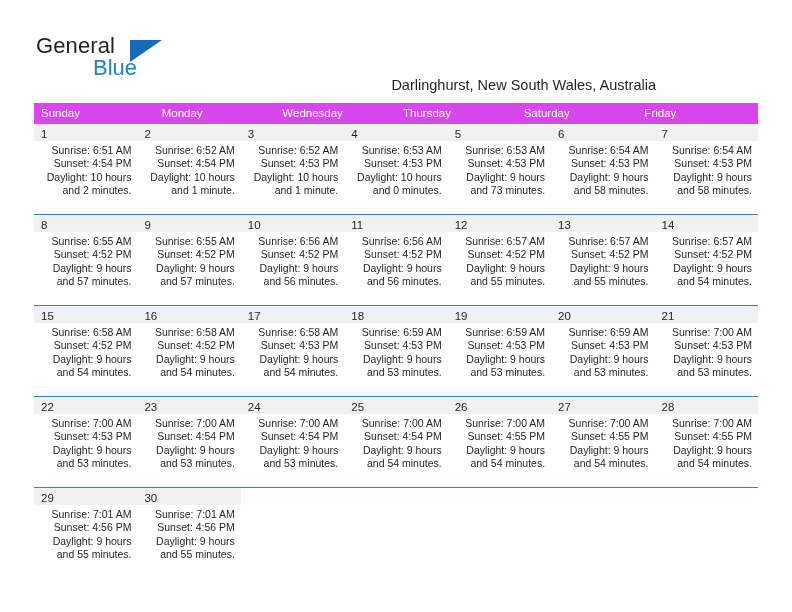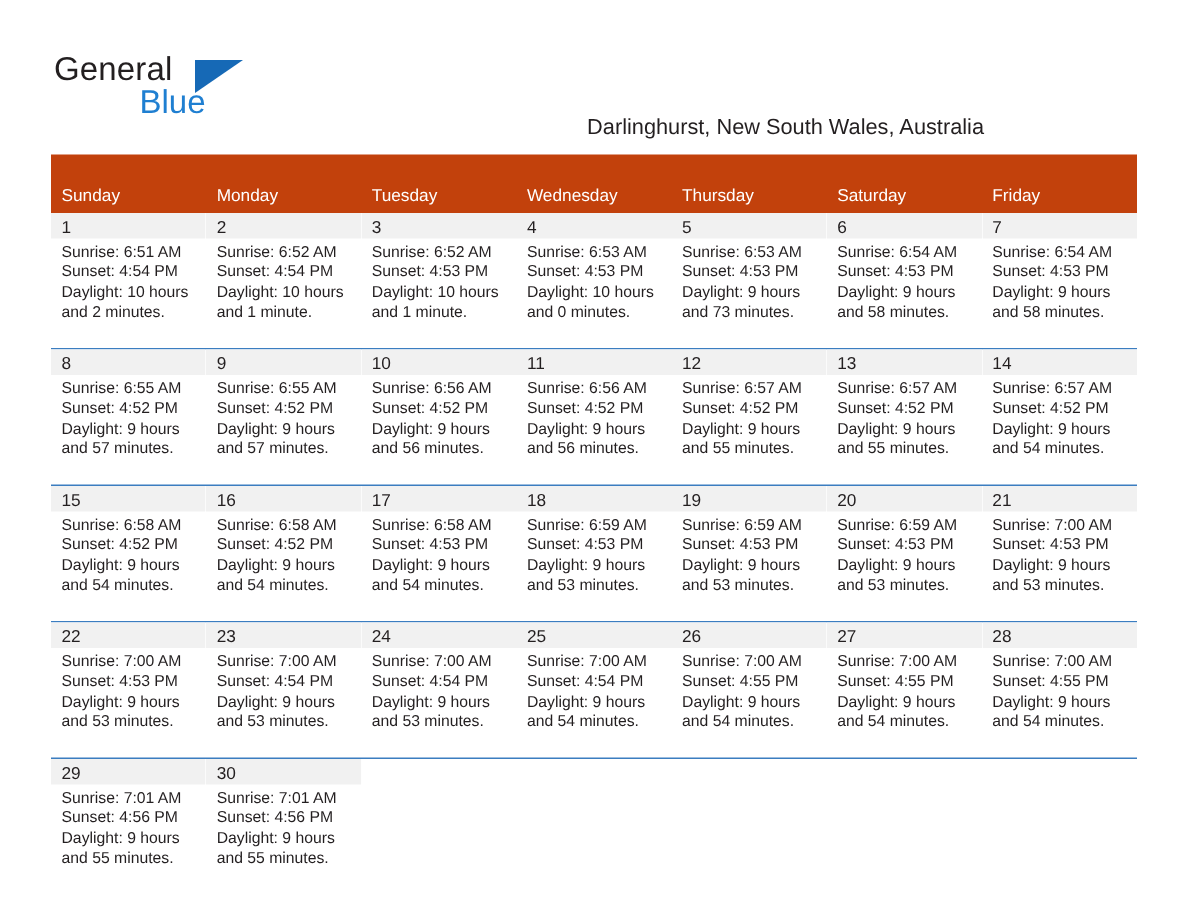--- a/index.html
+++ b/index.html
@@ -82,23 +82,22 @@
   
   .calendar {
     position: absolute;
     left: 34px;
     top: 103px;
     width: 724px;
   }
   .weekday-row {
     display: flex;
     width: 100%;
-    background: #c2410c;
-    height: 39px;
-    align-items: flex-end;
+    background: #d946ef;
+    height: 21px;
   }
   .weekday {
     flex: 1 1 0;
     color: #ffffff;
     font-size: 11.5px;
     line-height: 21px;
     padding-left: 7px;
     box-sizing: border-box;
     white-space: nowrap;
     overflow: hidden;
@@ -133,20 +132,21 @@
   .day-num {
     font-size: 11.5px;
     line-height: 17px;
     color: #231f20;
   }
   .day-cell.empty .day-num-band {
     background: #ffffff;
   }
   .day-body {
     padding: 3px 6px 0 7px;
+    text-align: right;
   }
   .day-line {
     font-size: 10.5px;
     line-height: 13.4px;
     color: #231f20;
     white-space: nowrap;
   }
 </style>
 </head>
 <body>
@@ -159,21 +159,20 @@
       <span class="logo-tri"></span>
       <span class="logo-blue">Blue</span>
     </div>
     <div class="subtitle">Darlinghurst, New South Wales, Australia</div>
   </div>
 
   <div class="calendar">
     <div class="weekday-row" id="weekday-row">
         <div class="weekday">Sunday</div>
         <div class="weekday">Monday</div>
-        <div class="weekday">Tuesday</div>
         <div class="weekday">Wednesday</div>
         <div class="weekday">Thursday</div>
         <div class="weekday">Saturday</div>
         <div class="weekday">Friday</div>
       </div>
     <div id="weeks-container">
         <div class="week-row first">
           <div class="day-cell">
             <div class="day-num-band"><span class="day-num">1</span></div>
             <div class="day-body">

